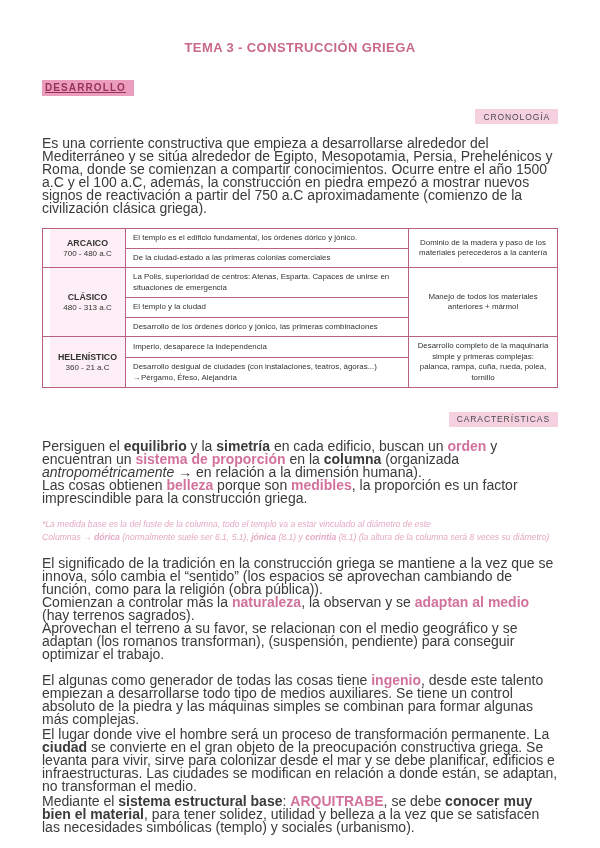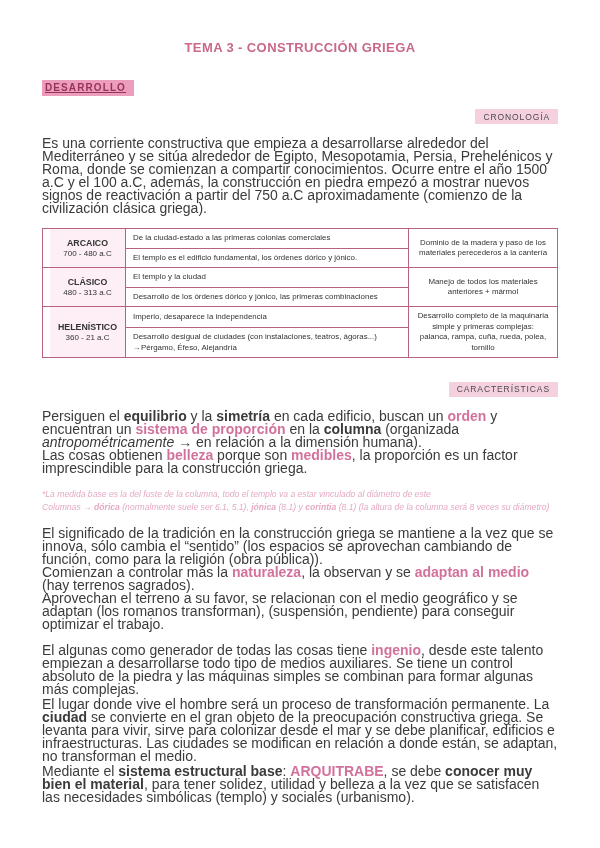--- a/index.html
+++ b/index.html
@@ -68,32 +68,33 @@
   <p class="body-text">Es una corriente constructiva que empieza a desarrollarse alrededor del Mediterráneo y se sitúa alrededor de Egipto, Mesopotamia, Persia, Prehelénicos y Roma, donde se comienzan a compartir conocimientos. Ocurre entre el año 1500 a.C y el 100 a.C, además, la construcción en piedra empezó a mostrar nuevos signos de reactivación a partir del 750 a.C aproximadamente (comienzo de la civilización clásica griega).</p>
 
   <div class="chrono-table">
 
     <div class="t-row">
       <div class="t-period">
         <div class="t-period-name">ARCAICO</div>
         <div class="t-period-dates">700 - 480 a.C</div>
       </div>
       <div class="t-mid">
+        <div class="t-sub">El templo es el edificio fundamental, los órdenes dórico y jónico.</div>
         <div class="t-sub">De la ciudad-estado a las primeras colonias comerciales</div>
-        <div class="t-sub">El templo es el edificio fundamental, los órdenes dórico y jónico.</div>
       </div>
       <div class="t-right">Dominio de la madera y paso de los materiales perecederos a la cantería</div>
     </div>
 
     <div class="t-row">
       <div class="t-period">
         <div class="t-period-name">CLÁSICO</div>
         <div class="t-period-dates">480 - 313 a.C</div>
       </div>
       <div class="t-mid">
+        <div class="t-sub">La Polis, superioridad de centros: Atenas, Esparta. Capaces de unirse en situaciones de emergencia</div>
         <div class="t-sub">El templo y la ciudad</div>
         <div class="t-sub">Desarrollo de los órdenes dórico y jónico, las primeras combinaciones</div>
       </div>
       <div class="t-right">Manejo de todos los materiales anteriores + mármol</div>
     </div>
 
     <div class="t-row">
       <div class="t-period">
         <div class="t-period-name">HELENÍSTICO</div>
         <div class="t-period-dates">360 - 21 a.C</div>

